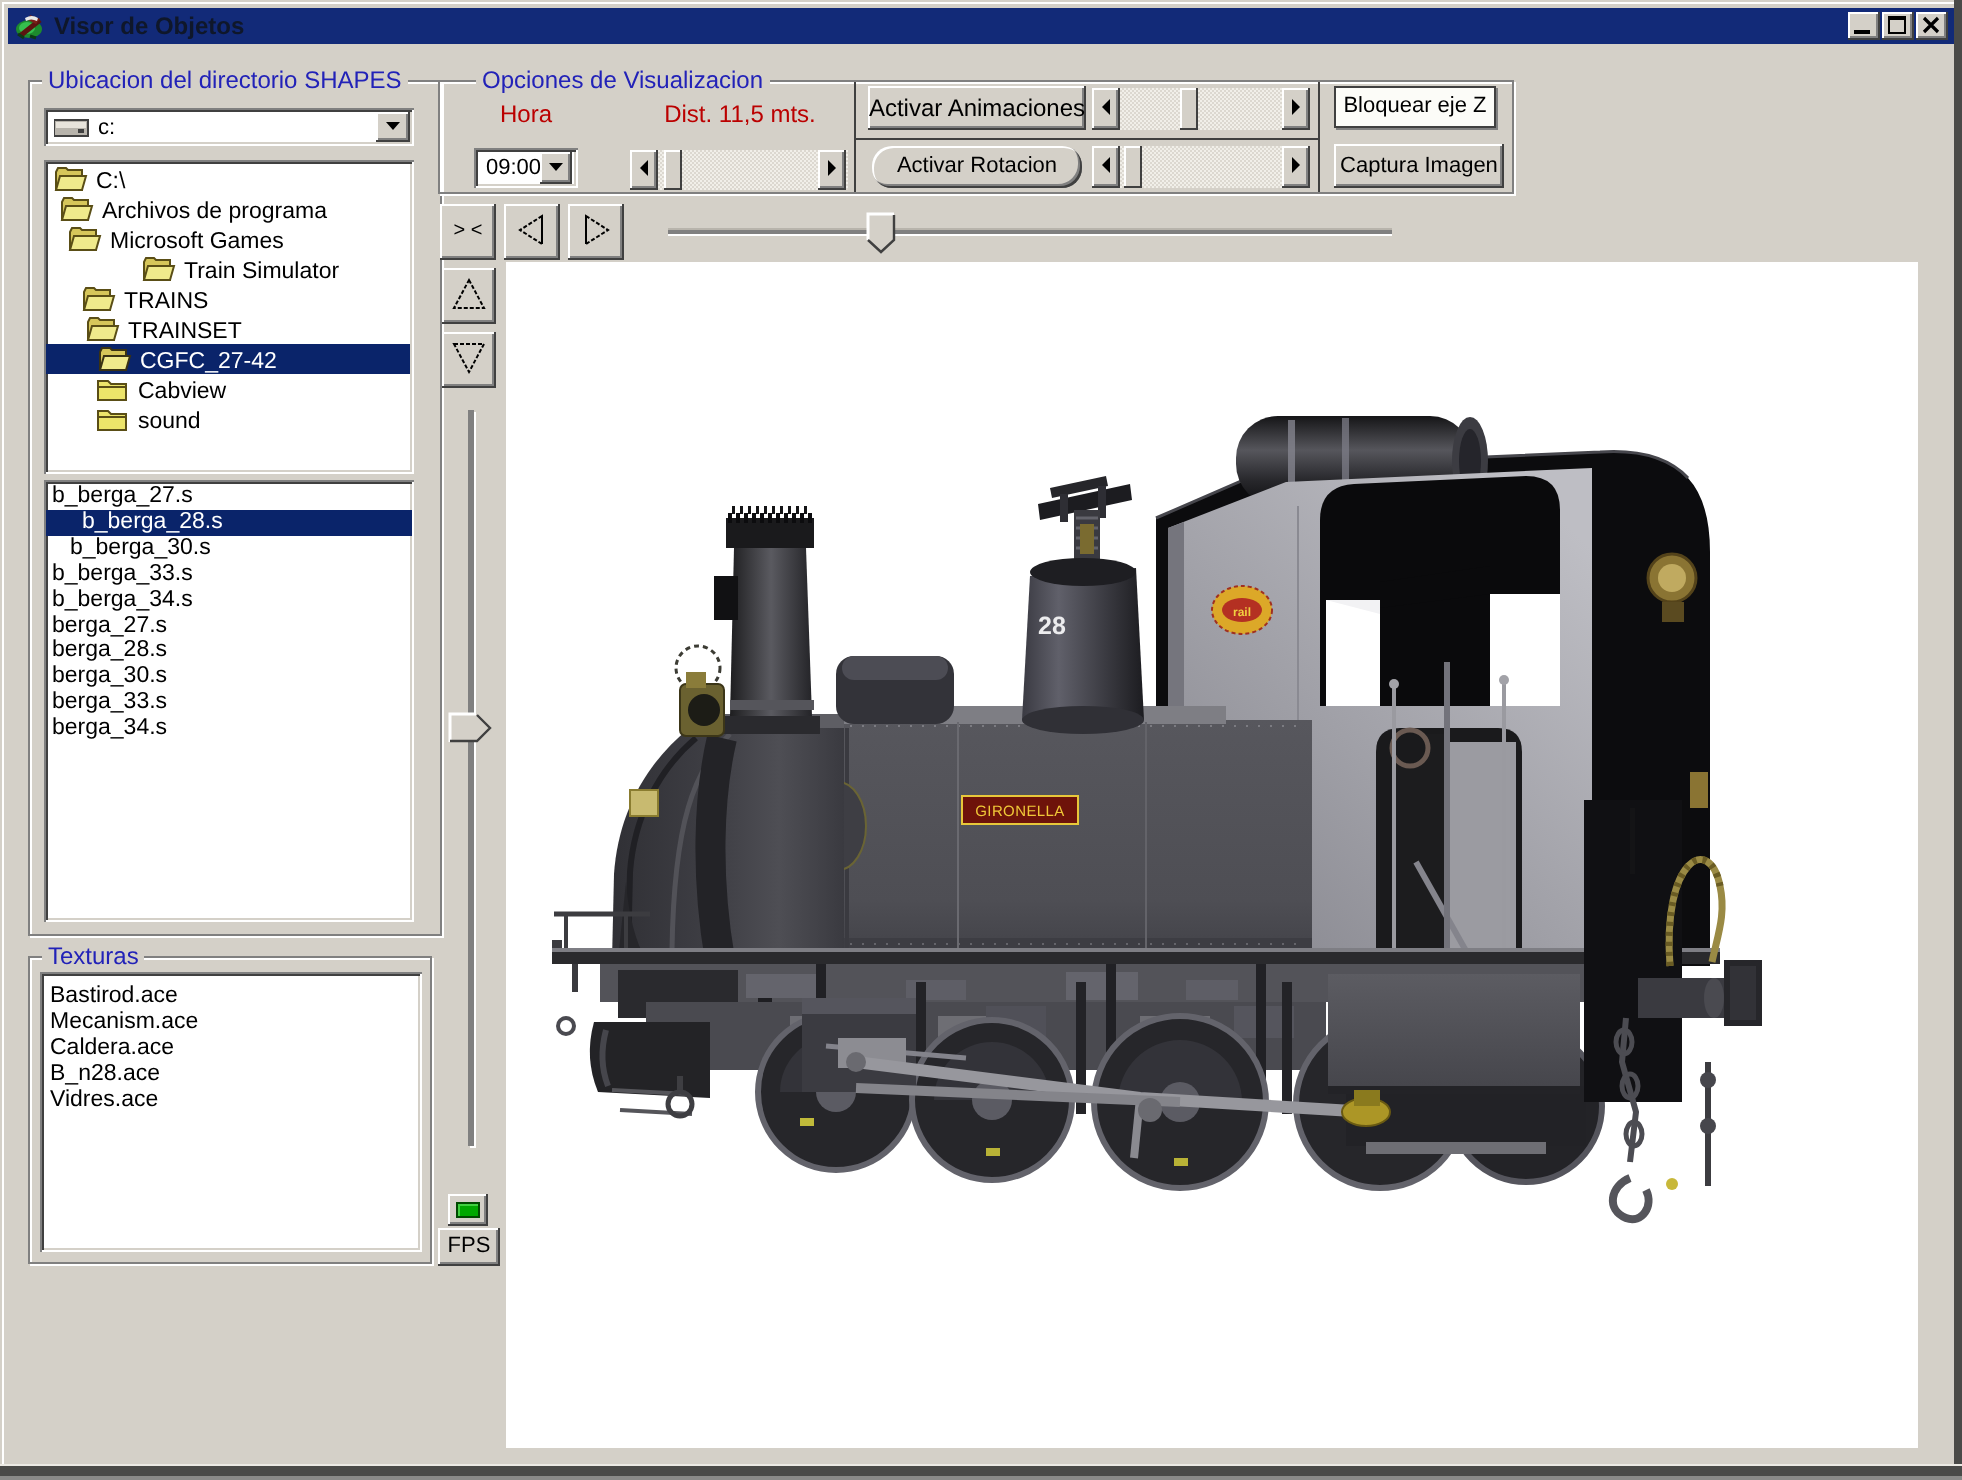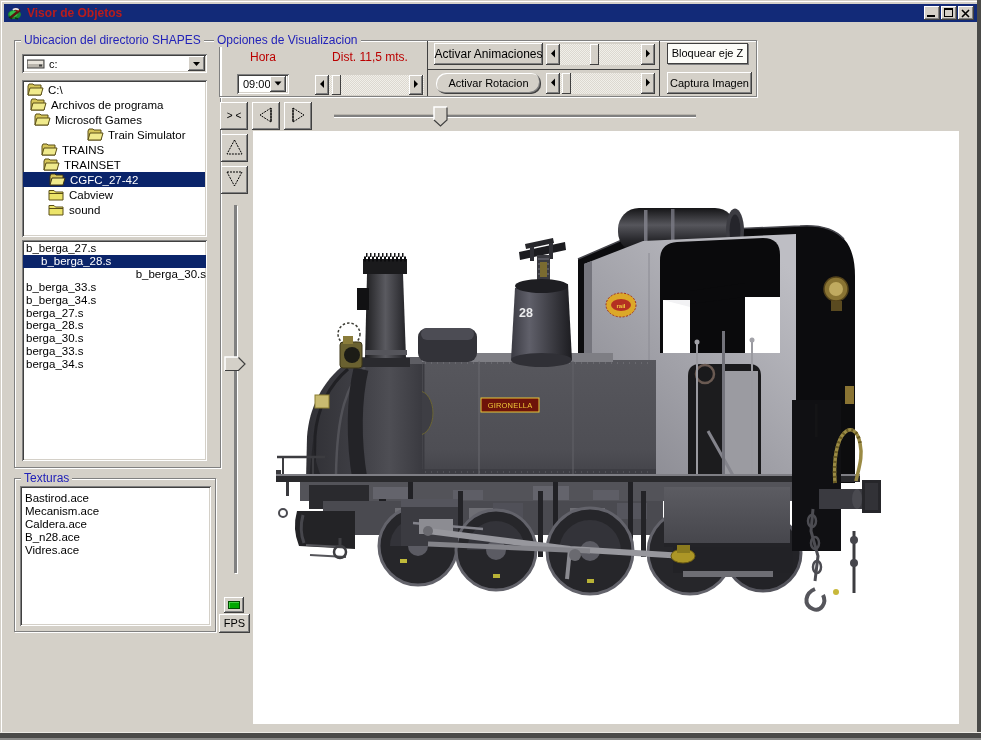--- a/index.html
+++ b/index.html
@@ -28,21 +28,21 @@
 
 <div class="abs" style="left:4px;top:4px;width:973px;height:18px;background:#122a78;"></div>
 <svg class="abs" style="left:7px;top:5px" width="16" height="16" viewBox="0 0 16 16">
   <ellipse cx="7.5" cy="9.5" rx="6.5" ry="4.5" fill="#1d8a2e"></ellipse>
   <ellipse cx="6.5" cy="9" rx="4" ry="3" fill="#35c04e"></ellipse>
   <path d="M3 13 L13 5" stroke="#5a1510" stroke-width="2.5" fill="none"></path>
   <path d="M8 2.5 L13 4.5 L11 7 L7 5 Z" fill="#7a2018"></path>
   <path d="M5.5 4 Q9 2 12 4 L11.5 5.5 Q8.5 4 6 5.5 Z" fill="#e8e8e8"></path>
   <path d="M2 12 L5 14 M8 13 L11 14" stroke="#0c3a14" stroke-width="1.5"></path>
 </svg>
-<div class="abs" style="left:27px;top:6px;font-size:12px;font-weight:bold;color:#b91c1c;">Visor de Objetos</div>
+<div class="abs" style="left:27px;top:6px;font-size:12px;font-weight:bold;color:#0f172a;">Visor de Objetos</div>
 <div class="abs btn" style="left:924px;top:6px;width:16px;height:14px;">
     <div class="abs" style="left:3px;top:9px;width:8px;height:2px;background:#000;"></div>
   </div>
 <div class="abs btn" style="left:941px;top:6px;width:16px;height:14px;">
     <div class="abs" style="left:3px;top:2px;width:9px;height:9px;border:1px solid #000;border-top:2px solid #000;"></div>
   </div>
 <div class="abs btn" style="left:958px;top:6px;width:16px;height:14px;"><svg width="14" height="12" viewBox="0 0 14 12">
       <path d="M3 2 L10 9 M10 2 L3 9" stroke="#000" stroke-width="1.6"></path>
     </svg></div>
 
@@ -67,21 +67,21 @@
         <path d="M3 6 L16 6 L14 13 L1 13 Z" fill="#f0ea8c" stroke="#5a4e16" stroke-width="1"></path>
       </svg><span style="margin-left:3px">C:\</span></div>
     <div class="trow" style="left:8px;top:17px;"><svg width="18" height="15" viewBox="0 0 18 15" style="vertical-align:-3px">
         <path d="M1 4 L1 13 L14 13 L14 3 L7 3 L6 2 L2 2 Z" fill="#d6c65a" stroke="#5a4e16" stroke-width="1"></path>
         <path d="M3 6 L16 6 L14 13 L1 13 Z" fill="#f0ea8c" stroke="#5a4e16" stroke-width="1"></path>
       </svg><span style="margin-left:3px">Archivos de programa</span></div>
     <div class="trow" style="left:12px;top:32px;"><svg width="18" height="15" viewBox="0 0 18 15" style="vertical-align:-3px">
         <path d="M1 4 L1 13 L14 13 L14 3 L7 3 L6 2 L2 2 Z" fill="#d6c65a" stroke="#5a4e16" stroke-width="1"></path>
         <path d="M3 6 L16 6 L14 13 L1 13 Z" fill="#f0ea8c" stroke="#5a4e16" stroke-width="1"></path>
       </svg><span style="margin-left:3px">Microsoft Games</span></div>
-    <div class="trow" style="left:32px;top:47px;padding-left:33px;"><svg width="18" height="15" viewBox="0 0 18 15" style="vertical-align:-3px">
+    <div class="trow" style="left:16px;top:47px;padding-left:33px;"><svg width="18" height="15" viewBox="0 0 18 15" style="vertical-align:-3px">
         <path d="M1 4 L1 13 L14 13 L14 3 L7 3 L6 2 L2 2 Z" fill="#d6c65a" stroke="#5a4e16" stroke-width="1"></path>
         <path d="M3 6 L16 6 L14 13 L1 13 Z" fill="#f0ea8c" stroke="#5a4e16" stroke-width="1"></path>
       </svg><span style="margin-left:3px">Train Simulator</span></div>
     <div class="trow" style="left:19px;top:62px;"><svg width="18" height="15" viewBox="0 0 18 15" style="vertical-align:-3px">
         <path d="M1 4 L1 13 L14 13 L14 3 L7 3 L6 2 L2 2 Z" fill="#d6c65a" stroke="#5a4e16" stroke-width="1"></path>
         <path d="M3 6 L16 6 L14 13 L1 13 Z" fill="#f0ea8c" stroke="#5a4e16" stroke-width="1"></path>
       </svg><span style="margin-left:3px">TRAINS</span></div>
     <div class="trow" style="left:21px;top:77px;"><svg width="18" height="15" viewBox="0 0 18 15" style="vertical-align:-3px">
         <path d="M1 4 L1 13 L14 13 L14 3 L7 3 L6 2 L2 2 Z" fill="#d6c65a" stroke="#5a4e16" stroke-width="1"></path>
         <path d="M3 6 L16 6 L14 13 L1 13 Z" fill="#f0ea8c" stroke="#5a4e16" stroke-width="1"></path>
@@ -97,21 +97,21 @@
     <div class="trow" style="left:26px;top:122px;text-align:center;"><svg width="18" height="15" viewBox="0 0 18 15" style="vertical-align:-3px">
         <path d="M1 3.5 L6 3.5 L7.5 5 L15 5 L15 13 L1 13 Z" fill="#ece46a" stroke="#5a4e16" stroke-width="1"></path>
         <path d="M1 6.5 L15 6.5" stroke="#5a4e16" stroke-width="1"></path>
       </svg><span style="margin-left:3px">sound</span></div>
   </div>
 
 <div class="abs sunken" style="left:22px;top:240px;width:185px;height:221px;"></div>
 <div id="flist" class="abs" style="left:22px;top:240px;width:185px;height:221px;overflow:hidden;">
     <div class="row" style="top:2px;padding-left:3px;">b_berga_27.s</div>
     <div class="row" style="top:14.9px;background:#0a246a;color:#fff;padding-left:18px;">b_berga_28.s</div>
-    <div class="row" style="top:27.8px;padding-left:0;text-align:right;">b_berga_30.s</div>
+    <div class="row" style="top:27.8px;padding-left:12px;">b_berga_30.s</div>
     <div class="row" style="top:40.7px;padding-left:3px;">b_berga_33.s</div>
     <div class="row" style="top:53.6px;padding-left:3px;">b_berga_34.s</div>
     <div class="row" style="top:66.5px;padding-left:3px;">berga_27.s</div>
     <div class="row" style="top:79.4px;padding-left:3px;">berga_28.s</div>
     <div class="row" style="top:92.3px;padding-left:3px;">berga_30.s</div>
     <div class="row" style="top:105.2px;padding-left:3px;">berga_33.s</div>
     <div class="row" style="top:118.10000000000001px;padding-left:3px;">berga_34.s</div>
   </div>
 
 <div class="abs etch" style="left:14px;top:478px;width:202px;height:154px;"></div>
@@ -130,21 +130,21 @@
   <polygon points="1,1 14,1 21,8 14,15 1,15" fill="#d4d0c8"></polygon>
   <path d="M1 15 L1 1 L14 1" stroke="#ffffff" stroke-width="1.5" fill="none"></path>
   <path d="M14.5 1.5 L21 8 L14.5 14.5 L1 14.5" stroke="#404040" stroke-width="1.2" fill="none"></path>
 </svg>
 
 <div class="abs btn" style="left:224px;top:597px;width:20px;height:16px;"></div>
 <div class="abs" style="left:228px;top:601px;width:12px;height:8px;background:#00a800;border:1px solid #004a00;box-shadow:inset 1px 1px 0 #40d040;"></div>
 <div class="abs btn" style="left:219px;top:614px;width:31px;height:19px;font-size:11px;line-height:19px;">FPS</div>
 
 <div class="abs etch" style="left:219px;top:40px;width:538px;height:57px;"></div>
-<div class="abs gl" style="left:214px;top:33px;text-align:center;">Opciones de Visualizacion</div>
+<div class="abs gl" style="left:238px;top:33px;text-align:center;">Opciones de Visualizacion</div>
 <div class="abs" style="left:427px;top:41px;width:1px;height:55px;background:#404040;"></div>
 <div class="abs" style="left:659px;top:41px;width:1px;height:55px;background:#404040;"></div>
 <div class="abs" style="left:428px;top:69px;width:231px;height:1px;background:#404040;"></div>
 <div class="abs rl" style="left:240px;top:50px;width:46px;text-align:center;">Hora</div>
 <div class="abs rl" style="left:330px;top:50px;width:80px;text-align:center;">Dist. 11,5 mts.</div>
 
 <div class="abs sunken" style="left:237px;top:74px;width:52px;height:20px;"></div>
 <div class="abs t11" style="left:243px;top:78px;">09:00</div>
 <div class="abs btn" style="left:270px;top:76px;width:16px;height:16px;"><svg width="14" height="14" viewBox="0 0 14 14">
       <path d="M3.5 5.5 L10.5 5.5 L7 9.5 Z" fill="#000"></path>

